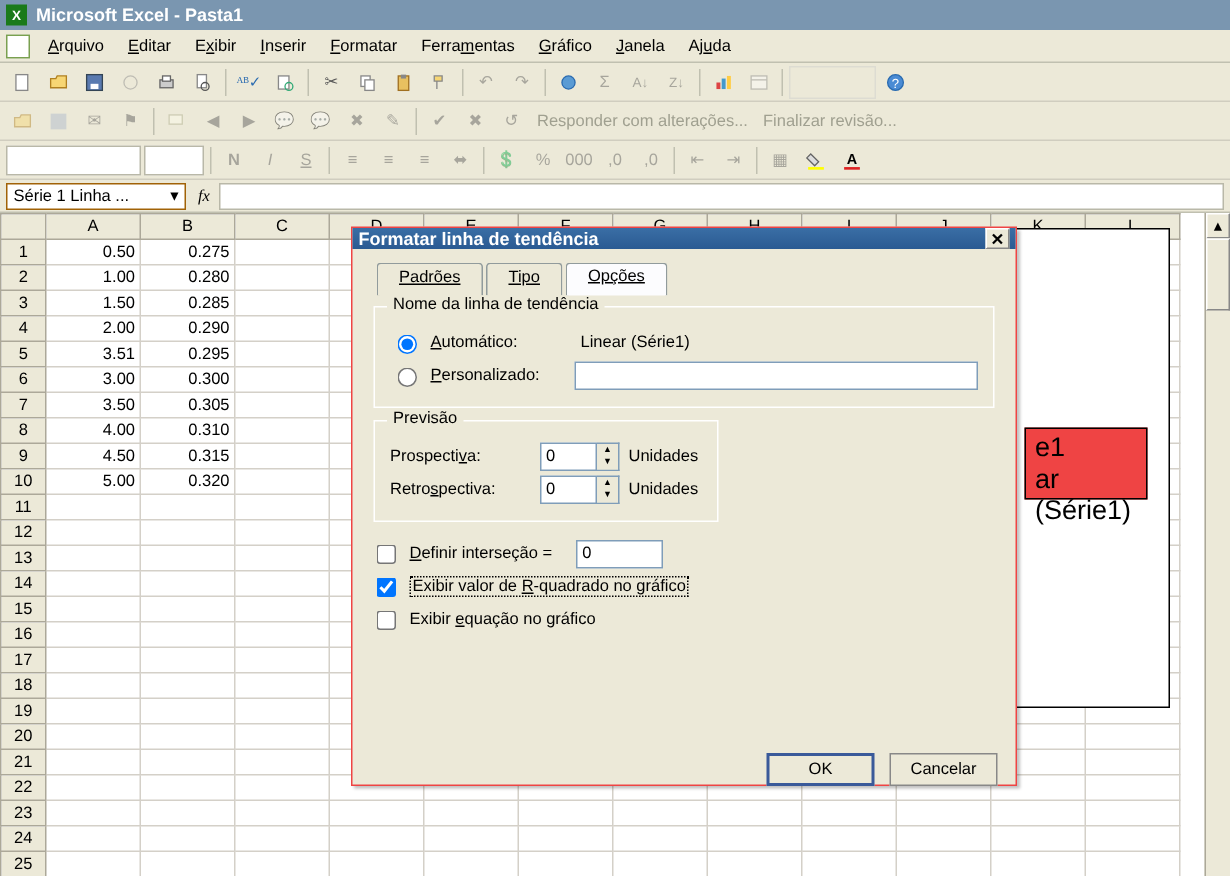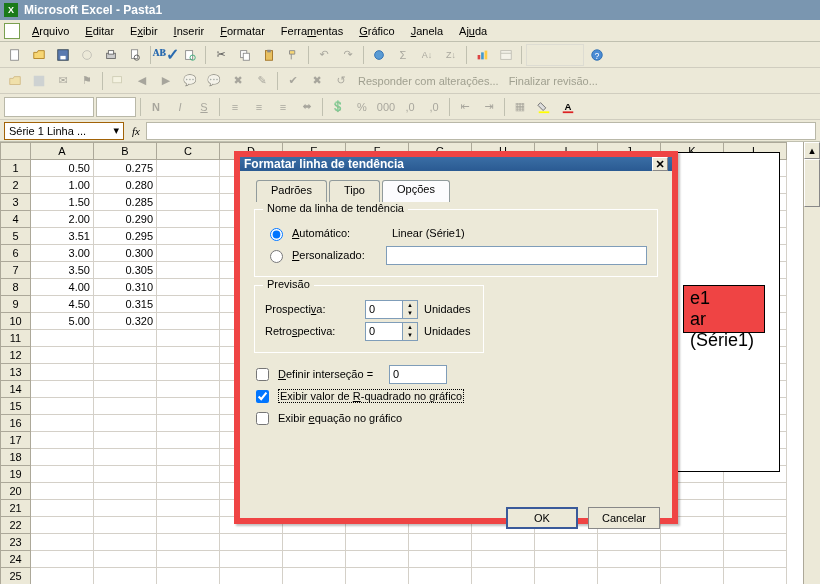--- a/index.html
+++ b/index.html
@@ -161,41 +161,41 @@
     height: 48px; background: #ece9d8;
     border: 1px solid #fff; border-bottom-color: #888; border-right-color: #888;
   }
 
   
   .dialog {
     position: absolute;
     left: 234px; top: 151px;
     width: 444px; height: 373px;
     background: #ece9d8;
-    border: 6px solid #ef4444;
+    border: 1px solid #ef4444;
     box-shadow: 2px 2px 2px rgba(0,0,0,0.25);
     display: flex; flex-direction: column;
   }
   .dlg-title {
     background: linear-gradient(#3a6ea5,#2a5a92);
     color: #fff; font-weight: bold;
     font-size: 12px;
     height: 22px; display: flex; align-items: center;
     padding: 0 4px;
     justify-content: space-between;
   }
   .dlg-close {
     width: 16px; height: 14px;
     background: #ece9d8;
     border: 1px solid #fff; border-bottom-color: #888; border-right-color: #888;
     display:flex;align-items:center;justify-content:center;
     font-family: Arial; font-weight: bold; font-size: 11px; color:#000;
   }
   .dlg-body { padding: 8px 12px 6px 12px; flex:1; }
-  .tabs { display: flex; height: 22px; margin-left: 4px; }
+  .tabs { display: flex; height: 22px; margin-left: 4px; text-decoration: underline; }
   .tab {
     padding: 3px 14px 0 14px;
     background: #ece9d8;
     border: 1px solid #919b9c;
     border-bottom: none;
     border-radius: 3px 3px 0 0;
     margin-right: 2px;
     font-size: 11px;
     position: relative; top: 1px;
   }
@@ -315,21 +315,21 @@
         <rect x="5" y="3" width="6" height="4" fill="#fff" stroke="#666"></rect>
       </svg>
     </span>
   <span class="tb-btn">
       <svg viewBox="0 0 16 16">
         <rect x="4" y="2" width="7" height="10" fill="#fff" stroke="#888"></rect>
         <circle cx="10" cy="11" r="3" fill="none" stroke="#555"></circle>
       </svg>
     </span>
   <span class="tb-sep"></span>
-  <span class="tb-btn" style="color:#2a6bb0;font-family:serif;font-size:16px;font-weight:bold;">ᴬᴮ✓</span>
+  <span class="tb-btn" style="color:#2a6bb0;font-family:serif;font-size:10px;">ᴬᴮ✓</span>
   <span class="tb-btn">
       <svg viewBox="0 0 16 16">
         <rect x="3" y="3" width="8" height="10" fill="#fff" stroke="#888"></rect>
         <circle cx="11" cy="11" r="3" fill="none" stroke="#3a7"></circle>
       </svg>
     </span>
   <span class="tb-sep"></span>
   <span class="tb-btn">✂</span>
   <span class="tb-btn">
       <svg viewBox="0 0 16 16">

